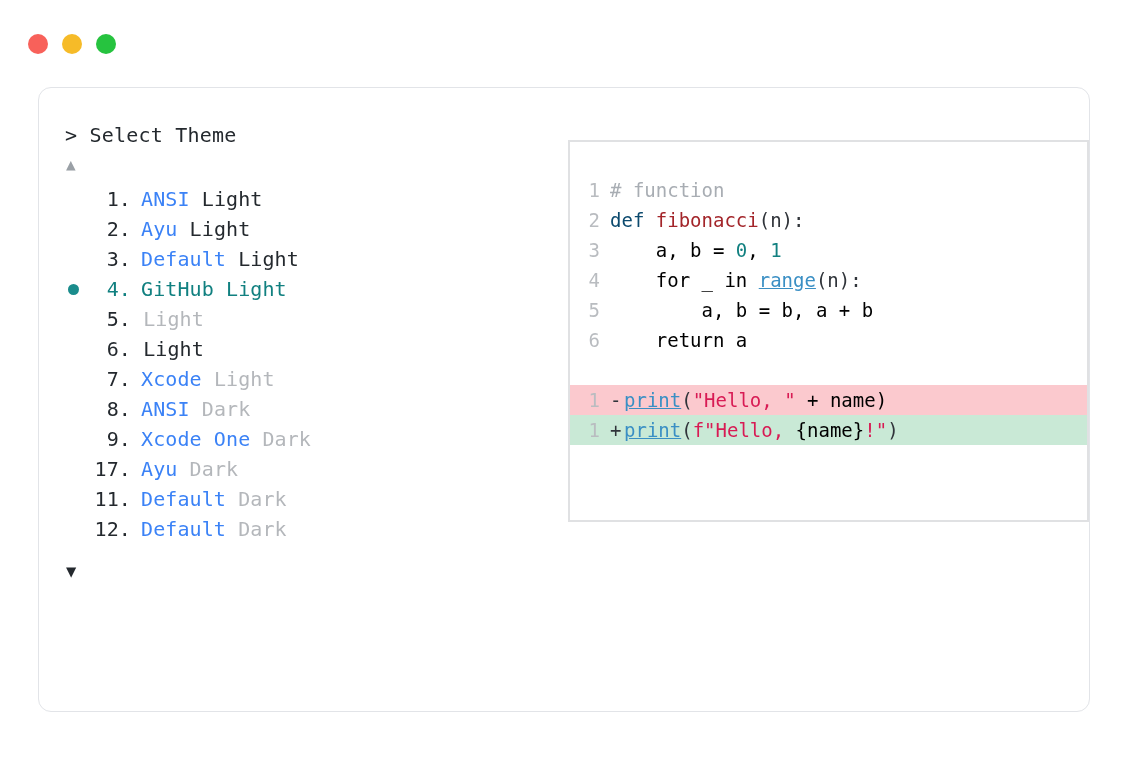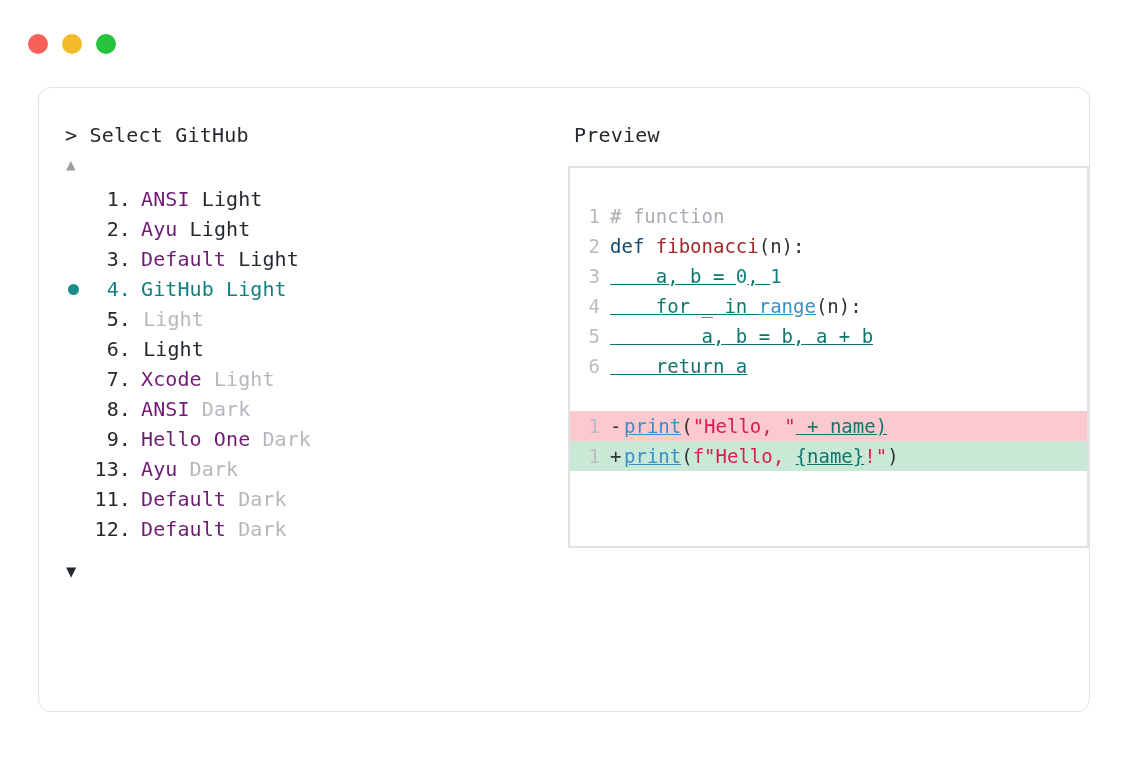--- a/index.html
+++ b/index.html
@@ -120,21 +120,21 @@
     background: #1a8c8c;
     display: block;
     margin-left: 3px;
   }
   .item-index {
     width: 40px;
     flex: 0 0 40px;
     text-align: right;
     color: #24292e;
   }
-  .item-name { color: #701a75; padding-left: 10px; }
+  .item-name { color: #3b82f6; padding-left: 10px; }
   .item-variant { color: #b4b7bb; }
   .item-variant.inline { color: #24292e; }
 
   .theme-item.selected .item-index,
   .theme-item.selected .item-dot-sep,
   .theme-item.selected .item-name,
   .theme-item.selected .item-variant {
     color: #118080;
   }
 
@@ -189,21 +189,21 @@
   .diff-line.del { background: #fbc9ce; }
   .diff-line.add { background: #c9e9d6; }
   .diff-sign { width: 14px; flex: 0 0 14px; color: #30343a; }
 
   
   .tok-comment  { color: #a8adb3; }
   .tok-kw       { color: #0c4a6e; }
   .tok-fn-def   { color: #a3252a; }
   .tok-builtin  { color: #3a8fc4; text-decoration: underline; }
   .tok-num      { color: #128080; }
-  .tok-plain    { color: #0f766e; text-decoration: underline; }
+  .tok-plain    { color: #000000; }
   .tok-str      { color: #d81b54; }
   .tok-punct    { color: #30343a; }
 
   
   .footer-hint {
     margin-top: 38px;
     font-size: 19px;
     color: #b4b7bb;
     letter-spacing: 0.2px;
     white-space: pre;
@@ -222,45 +222,44 @@
 </div>
 
 <div class="card">
   <div class="card-inner">
     <div class="columns">
 
       <div class="col-left">
         <div class="prompt-row">
           <span class="prompt-caret">&gt;</span>
           <span>&nbsp;</span>
-          <span class="prompt-title">Select GitHub</span>
+          <span class="prompt-title">Select Theme</span>
         </div>
 
         <div class="scroll-arrow up">▲</div>
 
         <ul class="theme-list" id="theme-list">
             <li class="theme-item"><span class="bullet-slot"></span><span class="item-index">1.</span><span class="item-name">ANSI</span><span> </span><span class="item-variant inline">Light</span></li>
             <li class="theme-item"><span class="bullet-slot"></span><span class="item-index">2.</span><span class="item-name">Ayu</span><span> </span><span class="item-variant inline">Light</span></li>
             <li class="theme-item"><span class="bullet-slot"></span><span class="item-index">3.</span><span class="item-name">Default</span><span> </span><span class="item-variant inline">Light</span></li>
             <li class="theme-item selected"><span class="bullet-slot"><span class="bullet"></span></span><span class="item-index">4.</span><span class="item-name">GitHub</span><span> </span><span class="item-variant inline">Light</span></li>
             <li class="theme-item"><span class="bullet-slot"></span><span class="item-index">5.</span><span> </span><span class="item-variant">Light</span></li>
             <li class="theme-item"><span class="bullet-slot"></span><span class="item-index">6.</span><span> </span><span class="item-variant inline">Light</span></li>
             <li class="theme-item"><span class="bullet-slot"></span><span class="item-index">7.</span><span class="item-name">Xcode</span><span> </span><span class="item-variant">Light</span></li>
             <li class="theme-item"><span class="bullet-slot"></span><span class="item-index">8.</span><span class="item-name">ANSI</span><span> </span><span class="item-variant">Dark</span></li>
-            <li class="theme-item"><span class="bullet-slot"></span><span class="item-index">9.</span><span class="item-name">Hello One</span><span> </span><span class="item-variant">Dark</span></li>
-            <li class="theme-item"><span class="bullet-slot"></span><span class="item-index">13.</span><span class="item-name">Ayu</span><span> </span><span class="item-variant">Dark</span></li>
+            <li class="theme-item"><span class="bullet-slot"></span><span class="item-index">9.</span><span class="item-name">Xcode One</span><span> </span><span class="item-variant">Dark</span></li>
+            <li class="theme-item"><span class="bullet-slot"></span><span class="item-index">17.</span><span class="item-name">Ayu</span><span> </span><span class="item-variant">Dark</span></li>
             <li class="theme-item"><span class="bullet-slot"></span><span class="item-index">11.</span><span class="item-name">Default</span><span> </span><span class="item-variant">Dark</span></li>
             <li class="theme-item"><span class="bullet-slot"></span><span class="item-index">12.</span><span class="item-name">Default</span><span> </span><span class="item-variant">Dark</span></li>
           </ul>
 
         <div class="scroll-arrow down">▼</div>
       </div>
 
       <div class="col-right">
-        <div class="preview-label">Preview</div>
         <div class="preview-panel">
           <div class="code" id="code-block"><div class="code-line"><span class="ln">1</span><span class="tok-comment"># function</span></div><div class="code-line"><span class="ln">2</span><span class="tok-kw">def </span><span class="tok-fn-def">fibonacci</span><span class="tok-punct">(n):</span></div><div class="code-line"><span class="ln">3</span><span class="tok-plain">    a, b = </span><span class="tok-num">0</span><span class="tok-plain">, </span><span class="tok-num">1</span></div><div class="code-line"><span class="ln">4</span><span class="tok-plain">    for _ in </span><span class="tok-builtin">range</span><span class="tok-punct">(n):</span></div><div class="code-line"><span class="ln">5</span><span class="tok-plain">        a, b = b, a + b</span></div><div class="code-line"><span class="ln">6</span><span class="tok-plain">    return a</span></div><div class="code-blank"></div><div class="diff-line del"><span class="ln">1</span><span class="diff-sign">-</span><span class="tok-builtin">print</span><span class="tok-punct">(</span><span class="tok-str">"Hello, "</span><span class="tok-plain"> + name)</span></div><div class="diff-line add"><span class="ln">1</span><span class="diff-sign">+</span><span class="tok-builtin">print</span><span class="tok-punct">(</span><span class="tok-str">f"Hello, </span><span class="tok-plain">{name}</span><span class="tok-str">!"</span><span class="tok-punct">)</span></div></div>
         </div>
       </div>
 
     </div>
 
   </div>
 </div>
 

